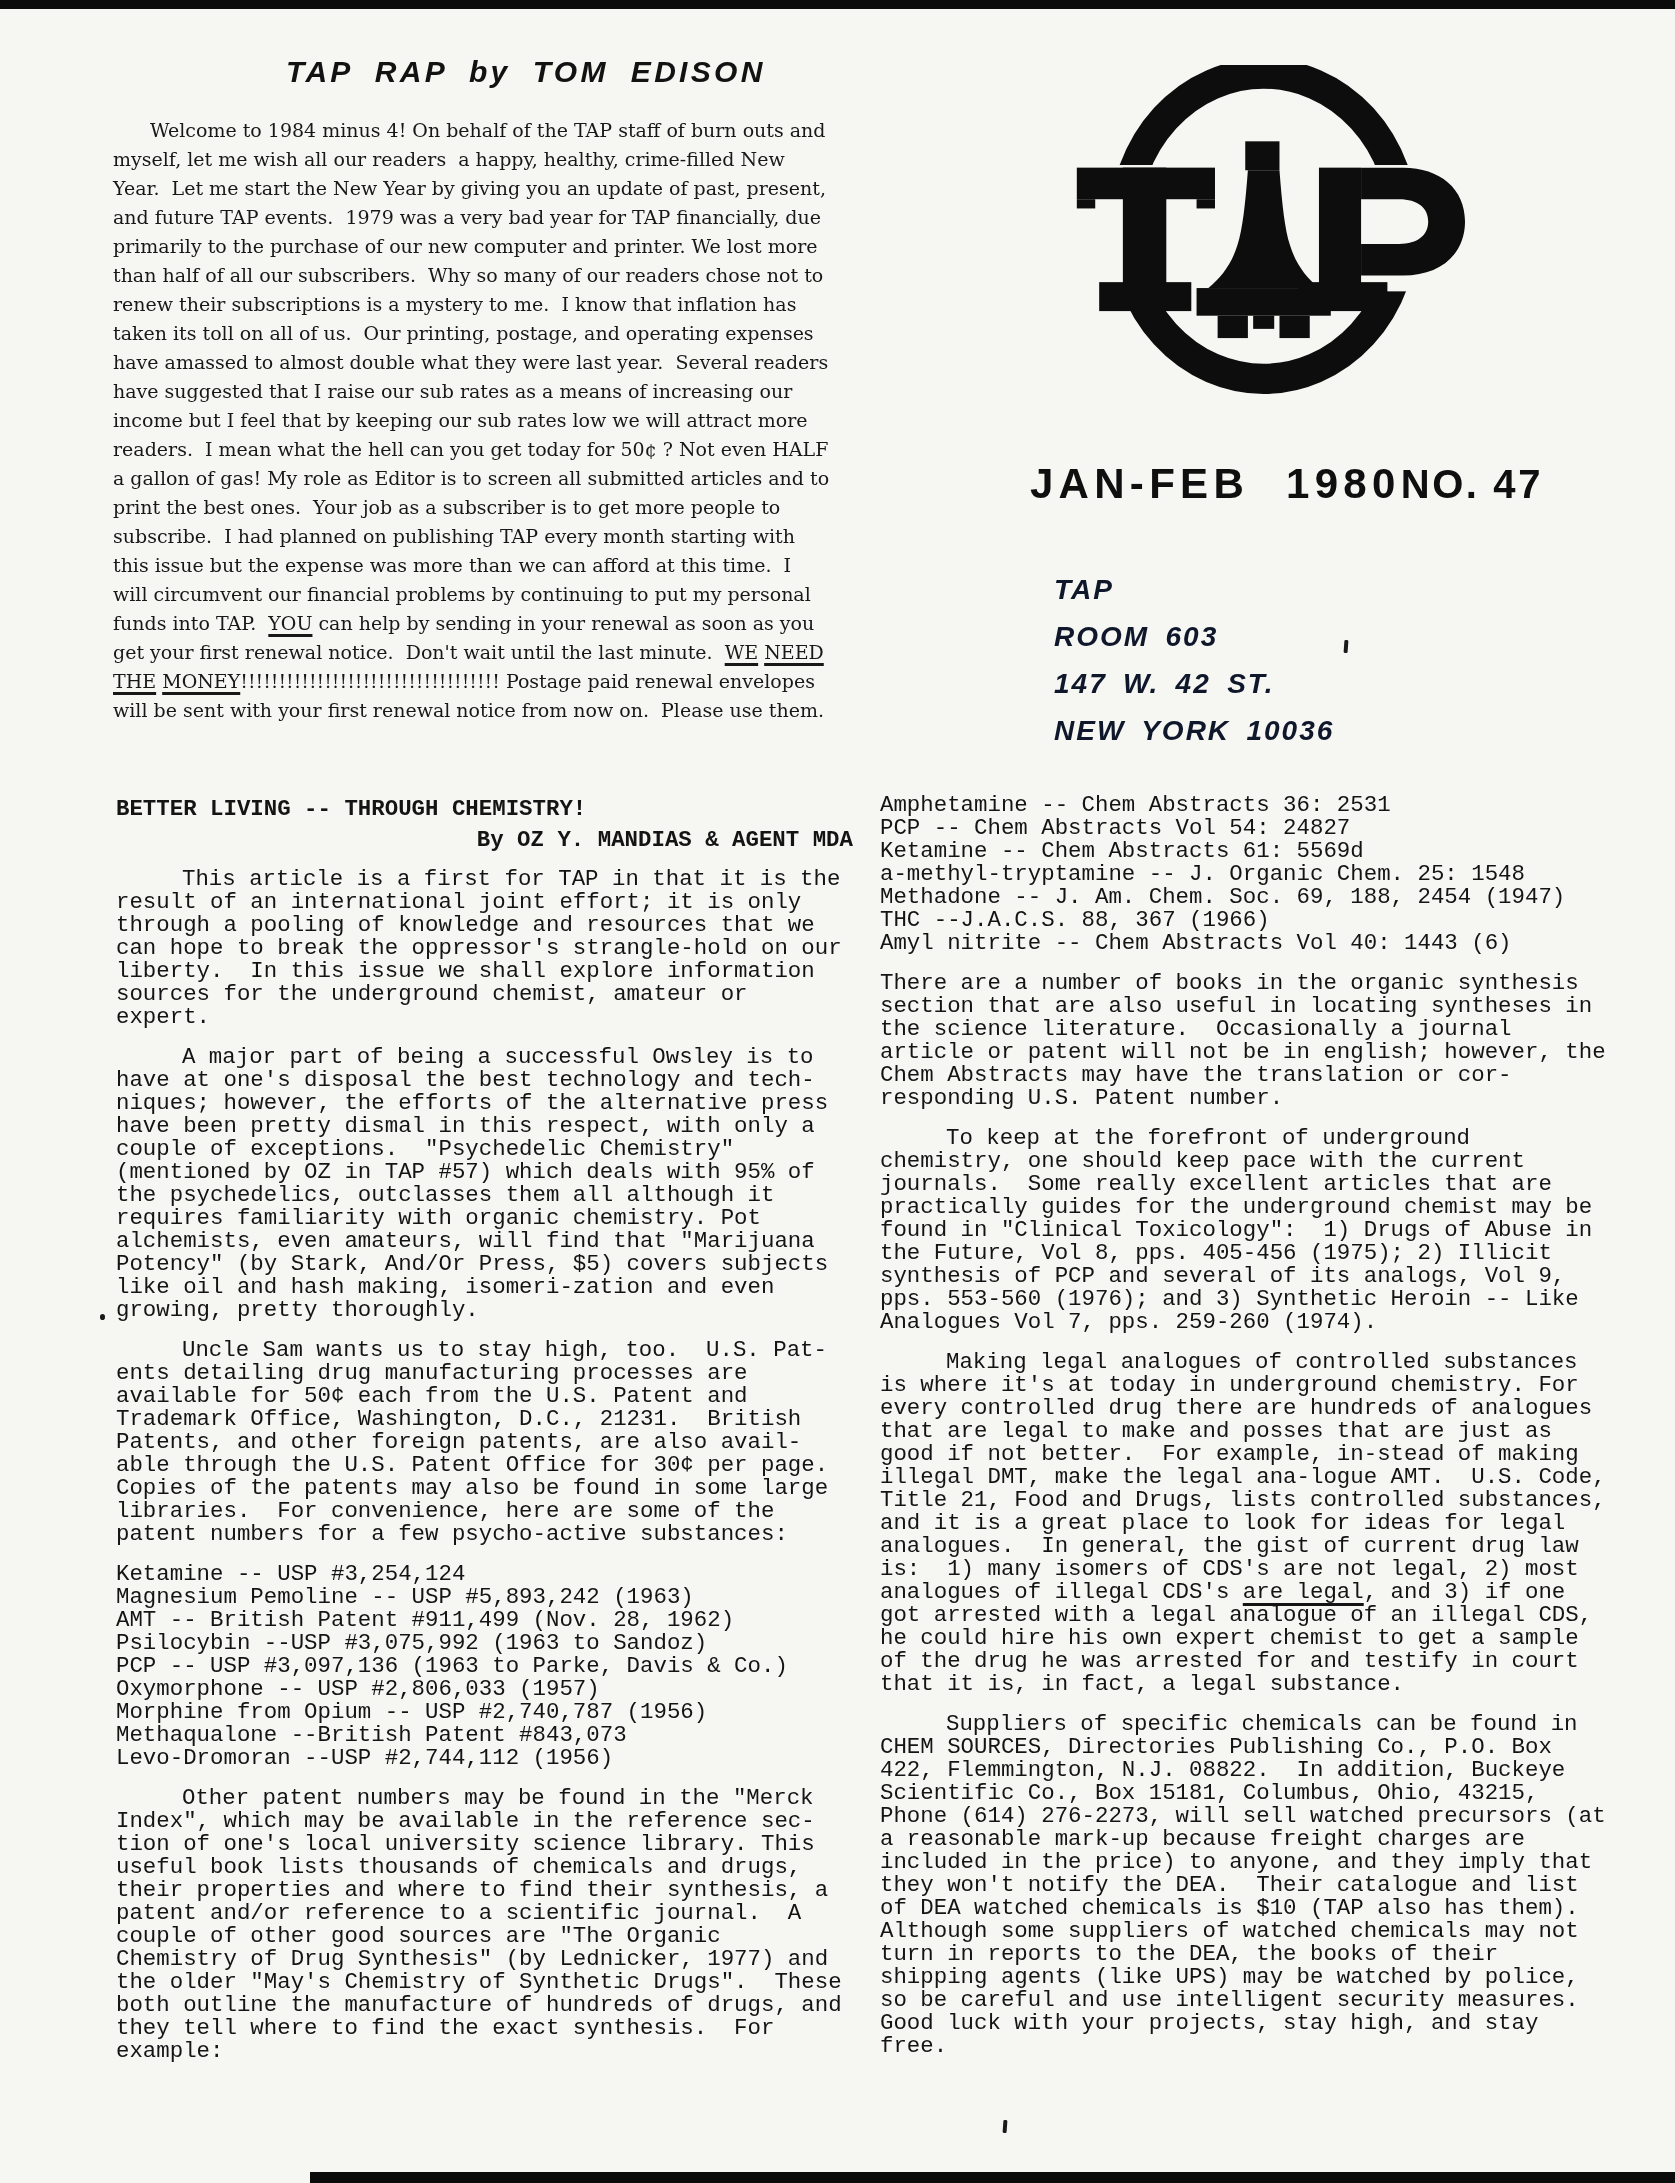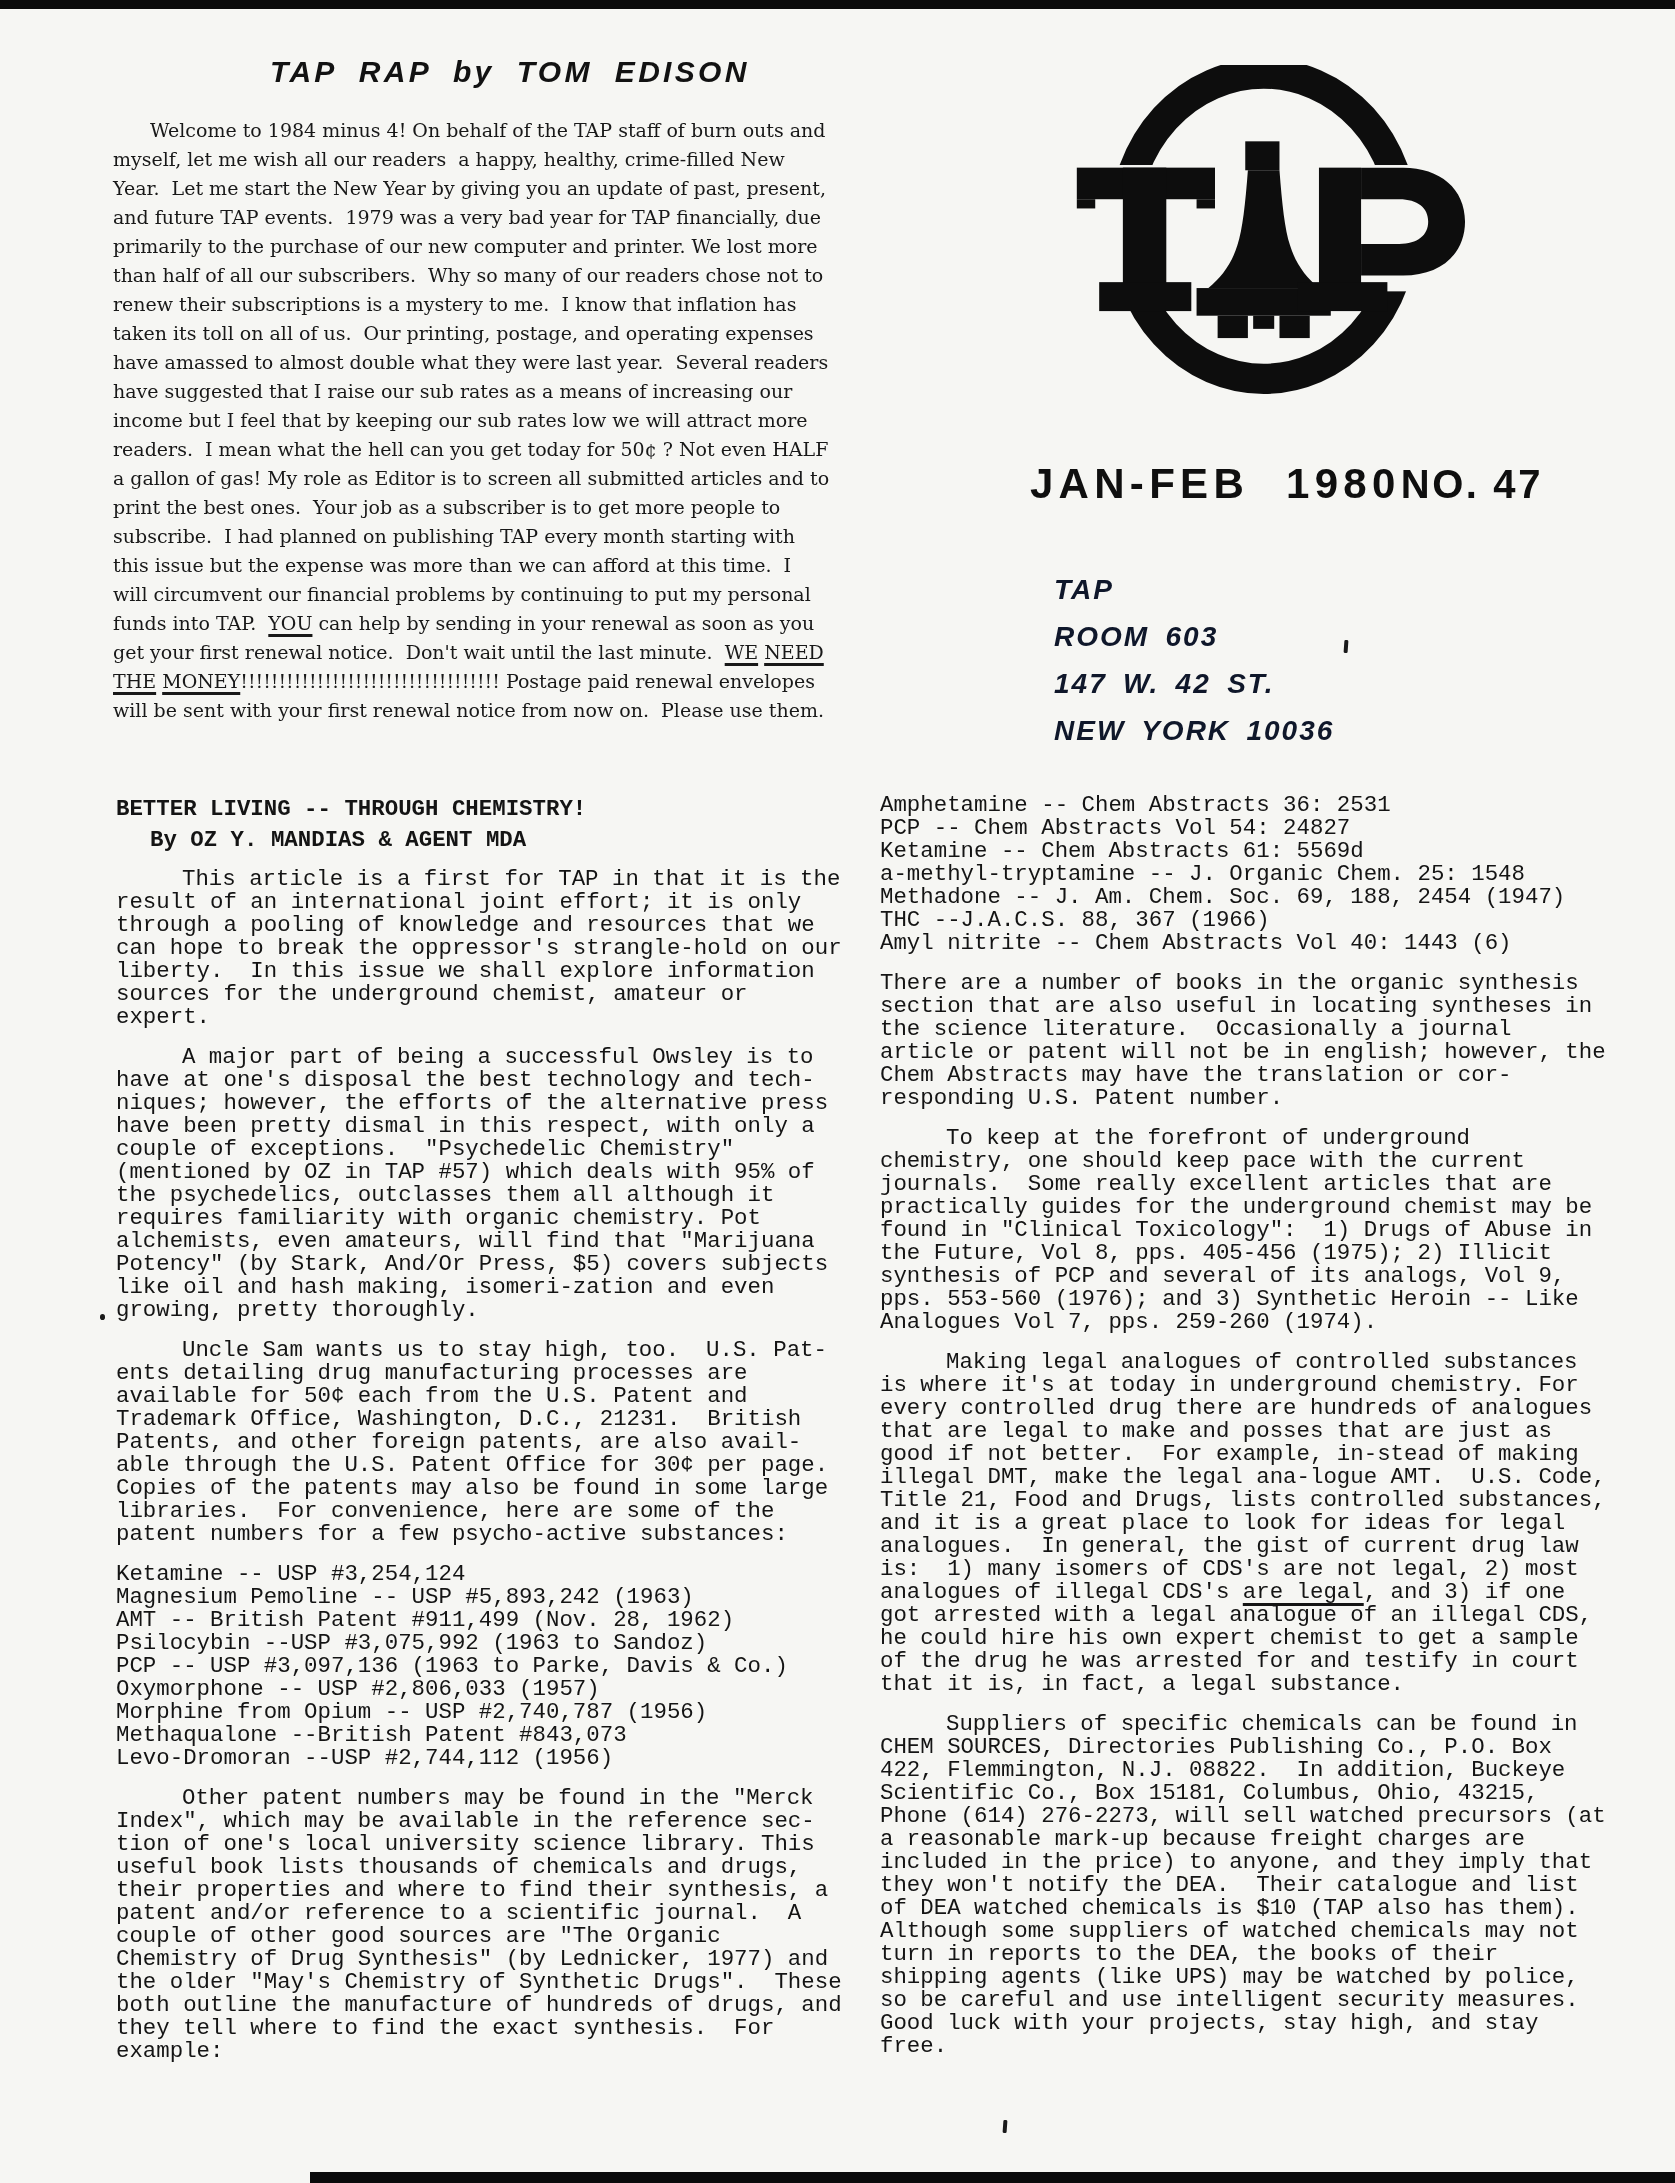--- a/index.html
+++ b/index.html
@@ -8,21 +8,21 @@
     background:#f6f6f3;color:#161616;
     font-family:"DejaVu Serif", serif;
     overflow:hidden;
   }
   .page{position:absolute;inset:0;}
   .edge{position:absolute;background:#0b0b0b;}
   .edge.top{left:0;top:0;width:1675px;height:8.6px;}
   .edge.bottom{left:310px;bottom:0;right:0;height:11.2px;}
 
   .tap-rap-title{
-    position:absolute;left:270px;top:55px;margin:0;
+    position:absolute;left:286px;top:55px;margin:0;
     font-family:"Liberation Sans", sans-serif;
     font-weight:700;font-style:italic;
     font-size:30px;letter-spacing:3.3px;word-spacing:10.5px;
     color:#121212;
   }
 
   .serif-article{
     position:absolute;left:113px;top:116px;width:717px;
     font-size:19px;line-height:29px;
     white-space:pre-wrap;
@@ -54,21 +54,21 @@
   .col{
     position:absolute;
     font-family:"Liberation Mono", monospace;
     font-size:22.4px;line-height:23px;
     color:#141414;
   }
   .left-col{left:116px;top:794px;width:737px;}
   .right-col{left:880px;top:794px;width:730px;}
 
   .mono-heading{font-weight:700;line-height:31px;letter-spacing:0px;}
-  .mono-byline{font-weight:700;line-height:31px;padding-left:34px;}
+  .mono-byline{font-weight:700;line-height:31px;padding-left:34px;text-align:right;}
   .mono-p{margin:17px 0 0 0;white-space:pre-wrap;}
   .mono-p.indent{text-indent:66px;}
   .mono-p.first{margin-top:12px;}
   .mono-list{margin:17px 0 0 0;}
   .mono-list .mono-line{white-space:pre;}
   .right-col .mono-list{margin-top:0;}
   .col .u{text-decoration:underline;text-decoration-thickness:2.6px;text-underline-offset:4.6px;}
 
   .speck{position:absolute;background:#1a1a1a;}
   .speck.tick{width:4px;height:13px;border-radius:1.3px;transform:rotate(4deg);}

